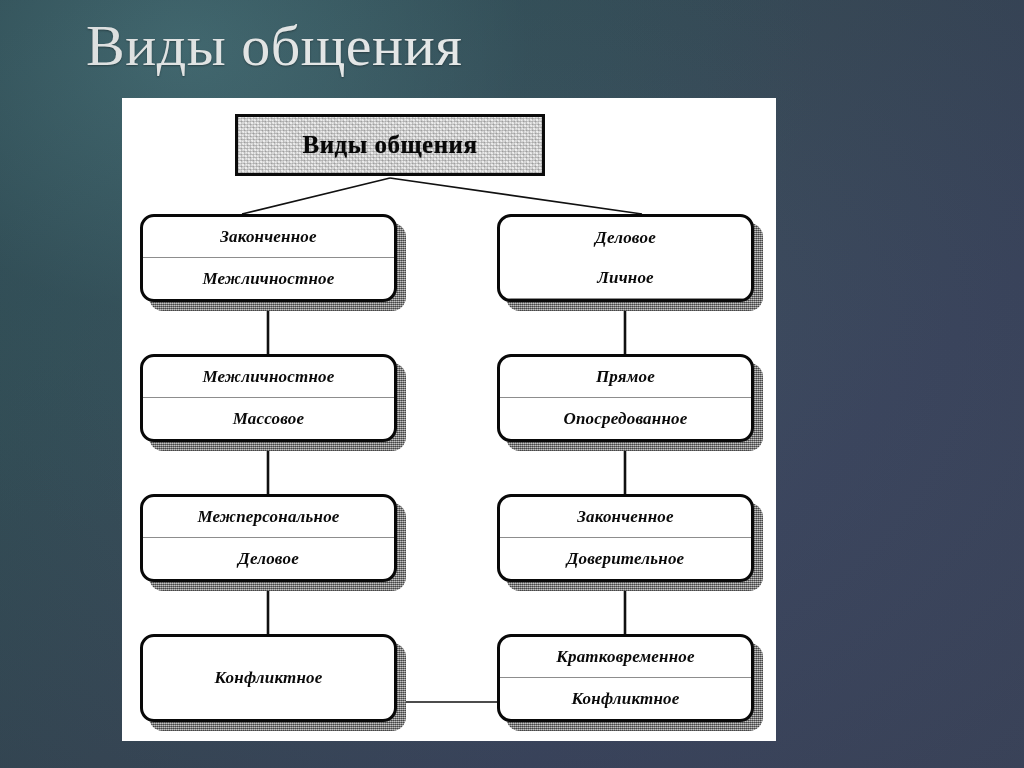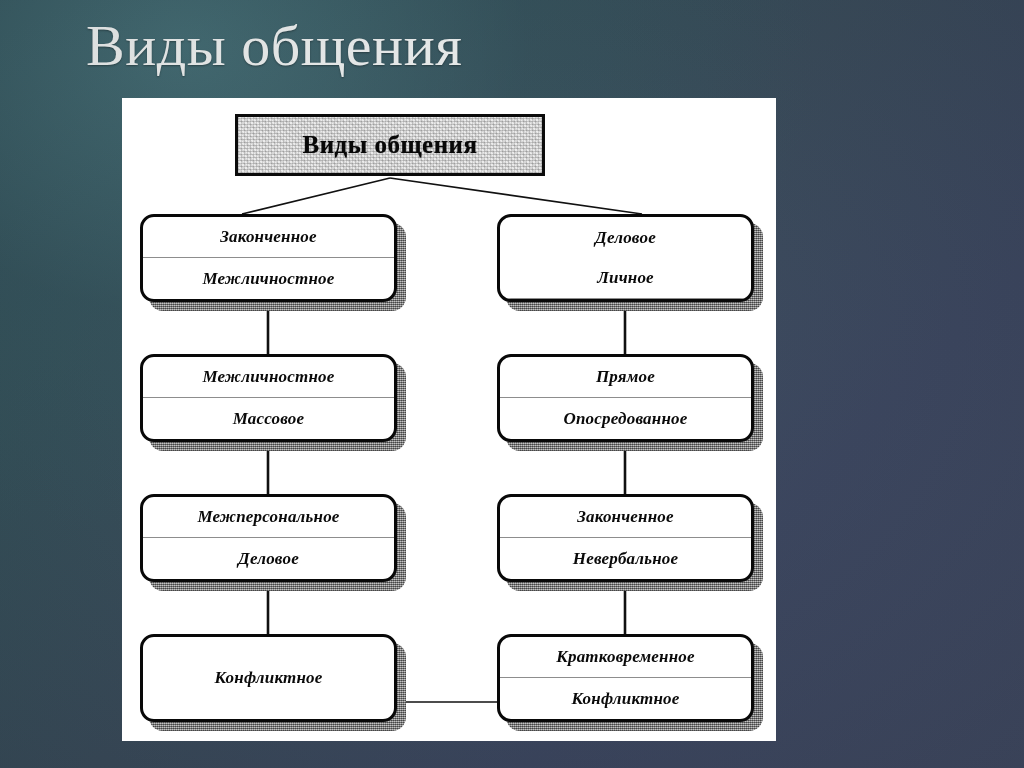--- a/index.html
+++ b/index.html
@@ -186,21 +186,21 @@
     <div class="card">
       <div class="row top">Прямое</div>
       <div class="row">Опосредованное</div>
     </div>
   </div>
 
   <div class="node col-r r2">
     <div class="shadow"></div>
     <div class="card">
       <div class="row top">Законченное</div>
-      <div class="row">Невербальное</div>
+      <div class="row">Доверительное</div>
     </div>
   </div>
 
   <div class="node col-r r3">
     <div class="shadow"></div>
     <div class="card">
       <div class="row top">Кратковременное</div>
       <div class="row">Конфликтное</div>
     </div>
   </div>

